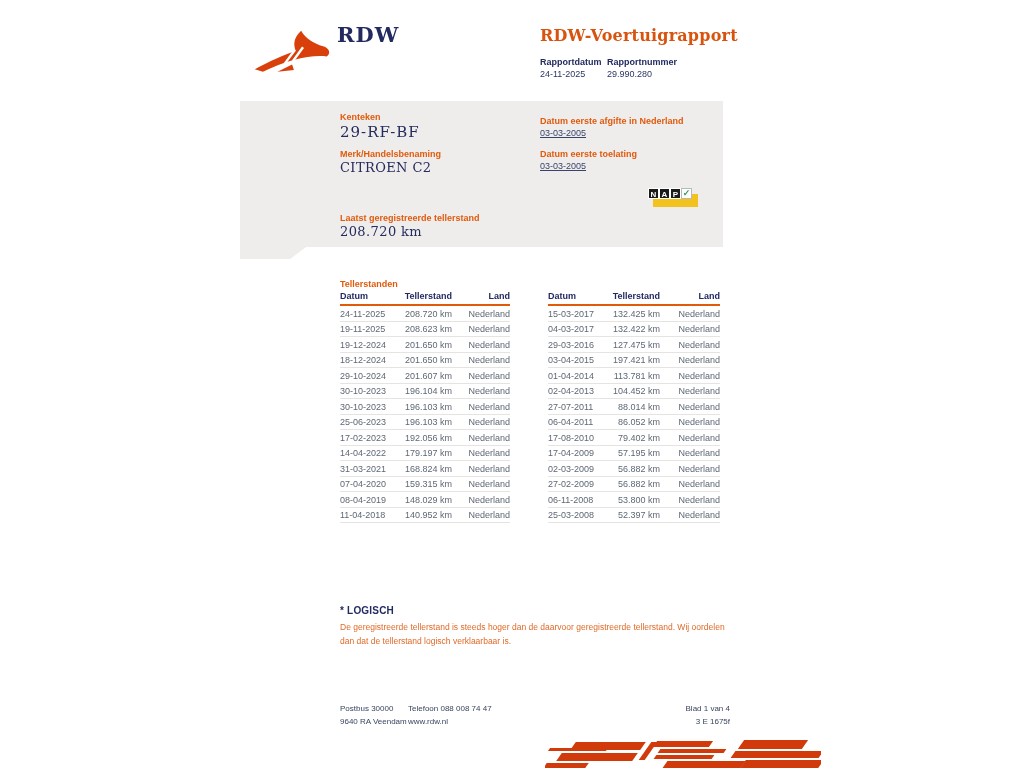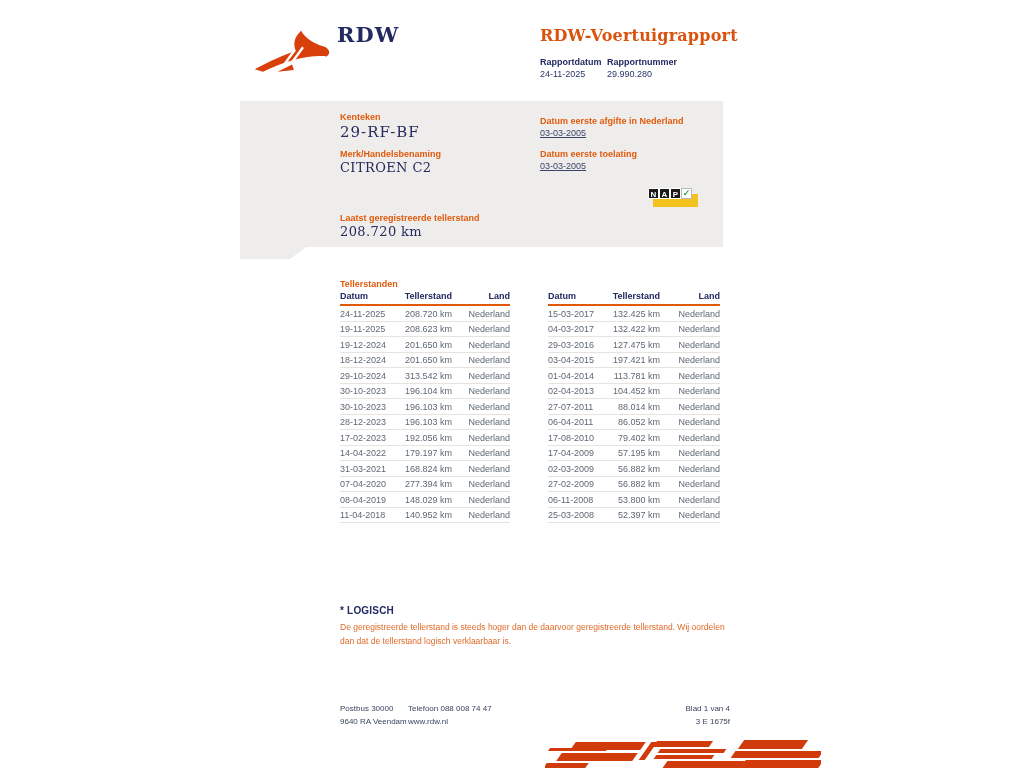--- a/index.html
+++ b/index.html
@@ -174,38 +174,38 @@
         </div>
 
         <div class="odo-row">
           <span class="c-datum">18-12-2024</span>
           <span class="c-tell">201.650 km</span>
           <span class="c-land">Nederland</span>
         </div>
 
         <div class="odo-row">
           <span class="c-datum">29-10-2024</span>
-          <span class="c-tell">313.542 km</span>
+          <span class="c-tell">201.607 km</span>
           <span class="c-land">Nederland</span>
         </div>
 
         <div class="odo-row">
           <span class="c-datum">30-10-2023</span>
           <span class="c-tell">196.104 km</span>
           <span class="c-land">Nederland</span>
         </div>
 
         <div class="odo-row">
           <span class="c-datum">30-10-2023</span>
           <span class="c-tell">196.103 km</span>
           <span class="c-land">Nederland</span>
         </div>
 
         <div class="odo-row">
-          <span class="c-datum">28-12-2023</span>
+          <span class="c-datum">25-06-2023</span>
           <span class="c-tell">196.103 km</span>
           <span class="c-land">Nederland</span>
         </div>
 
         <div class="odo-row">
           <span class="c-datum">17-02-2023</span>
           <span class="c-tell">192.056 km</span>
           <span class="c-land">Nederland</span>
         </div>
 
@@ -216,21 +216,21 @@
         </div>
 
         <div class="odo-row">
           <span class="c-datum">31-03-2021</span>
           <span class="c-tell">168.824 km</span>
           <span class="c-land">Nederland</span>
         </div>
 
         <div class="odo-row">
           <span class="c-datum">07-04-2020</span>
-          <span class="c-tell">277.394 km</span>
+          <span class="c-tell">159.315 km</span>
           <span class="c-land">Nederland</span>
         </div>
 
         <div class="odo-row">
           <span class="c-datum">08-04-2019</span>
           <span class="c-tell">148.029 km</span>
           <span class="c-land">Nederland</span>
         </div>
 
         <div class="odo-row">

